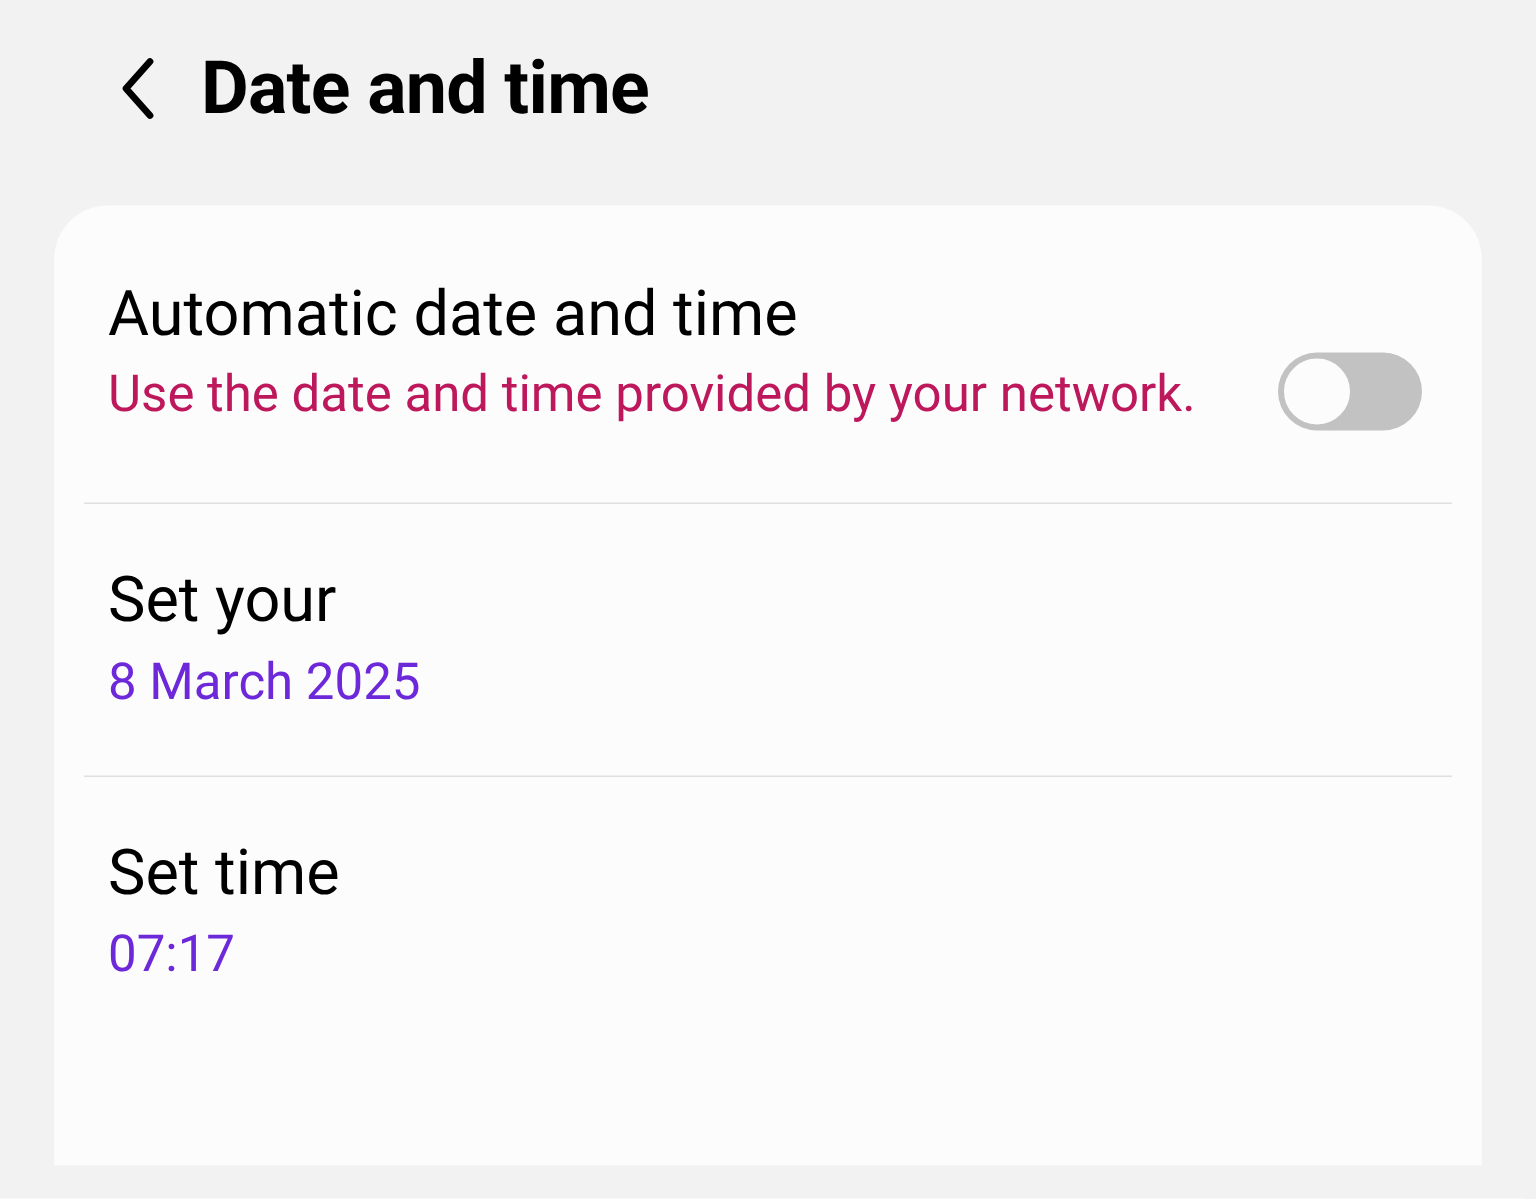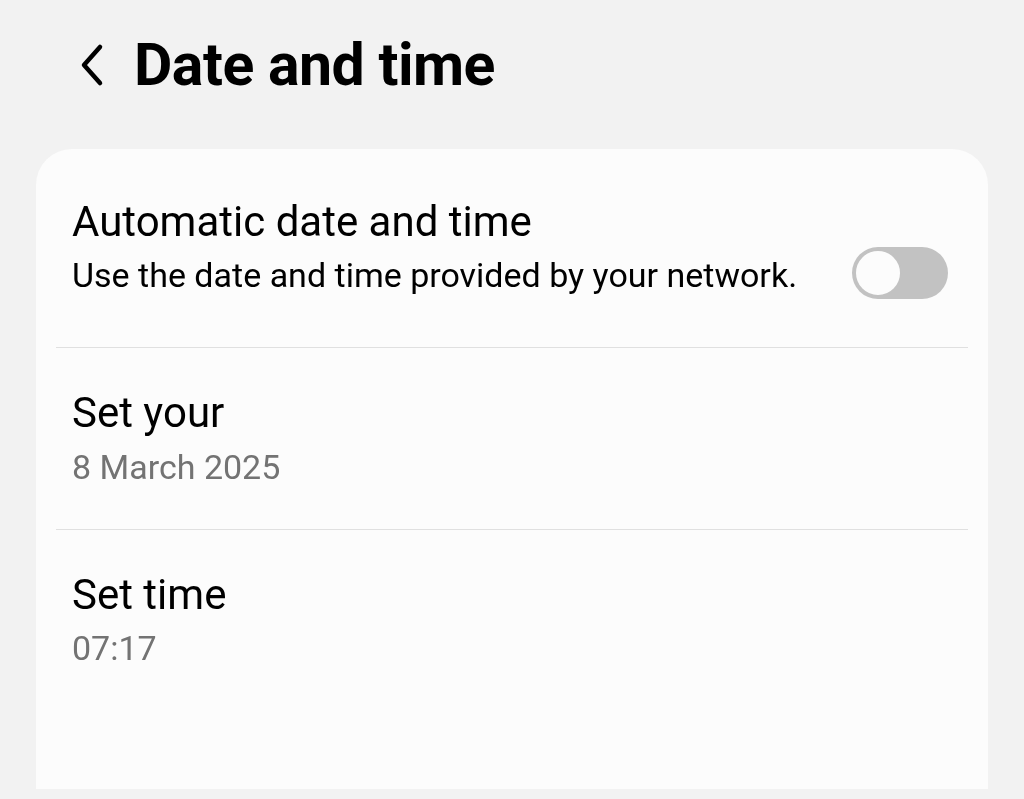--- a/index.html
+++ b/index.html
@@ -26,21 +26,21 @@
       display: flex;
       align-items: center;
       justify-content: center;
       cursor: pointer;
     }
     .back-icon svg {
       width: 28px;
       height: 48px;
     }
     .header-title {
-      font-size: 59px;
+      font-size: 49px;
       font-weight: 700;
       color: #000;
       letter-spacing: -0.5px;
     }
     .card {
       background: #fcfcfc;
       border-radius: 36px 36px 0 0;
       margin: 0 36px;
       padding: 0;
       height: 640px;
@@ -62,27 +62,27 @@
     .setting-title {
       font-size: 42px;
       font-weight: 400;
       color: #000;
       line-height: 1.2;
       margin-bottom: 6px;
     }
     .setting-subtitle {
       font-size: 34px;
       font-weight: 400;
-      color: #000000;
+      color: #be185d;
       line-height: 1.35;
     }
     .setting-value {
       font-size: 34px;
       font-weight: 400;
-      color: #737373;
+      color: #6d28d9;
       line-height: 1.3;
       margin-top: 6px;
     }
     .toggle {
       width: 96px;
       height: 52px;
       background: #c2c2c2;
       border-radius: 26px;
       position: relative;
       cursor: pointer;

